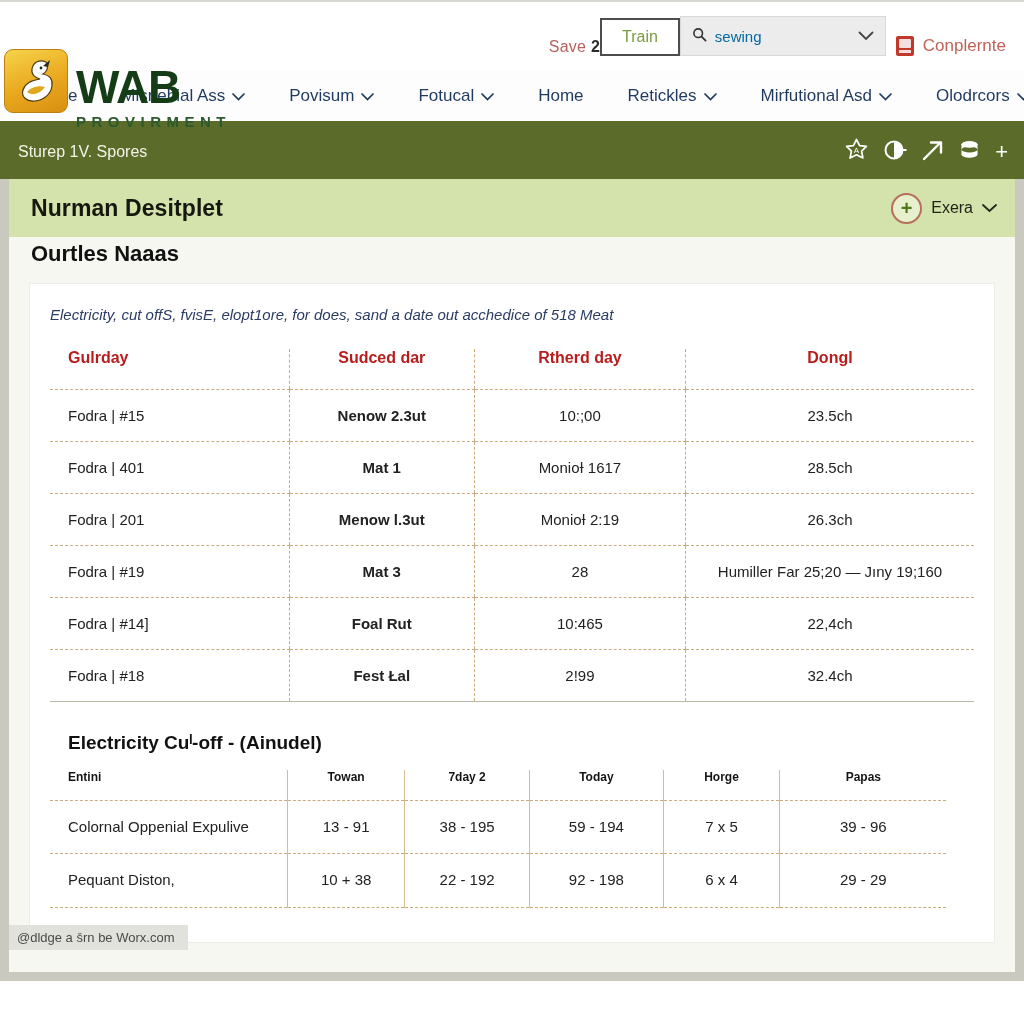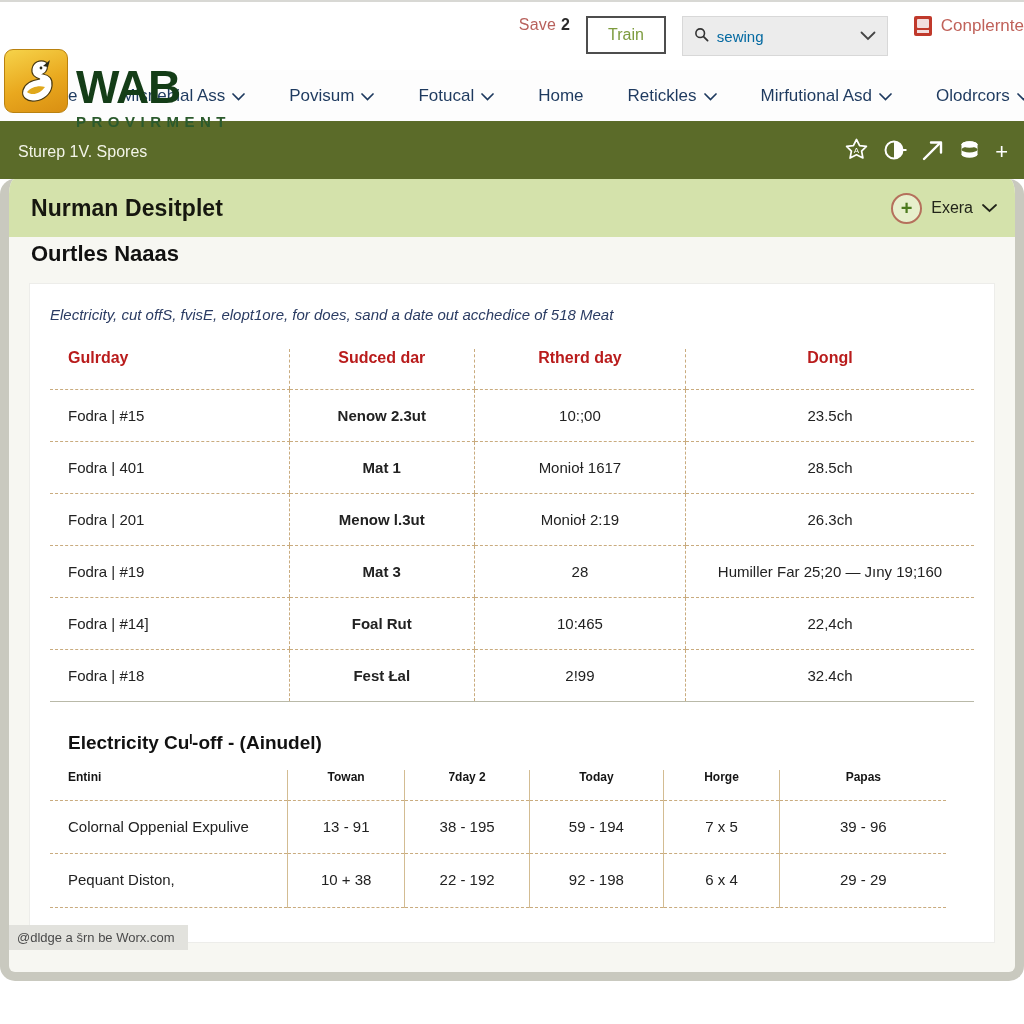--- a/index.html
+++ b/index.html
@@ -30,22 +30,22 @@
     background: #ffffff;
     border-top: 2px solid #d8d8d4;
     display: flex;
     align-items: flex-start;
     justify-content: flex-end;
     padding-top: 14px;
     box-sizing: border-box;
   }
   .topbar-inner {
     display: flex;
-    align-items: flex-start;
-    gap: 16px;
+    align-items: flex-end;
+    padding-right: 18px;
   }
   .save-link {
     color: #b8615c;
     font-size: 16px;
     letter-spacing: .2px;
   }
   .save-count {
     color: #2b2b2b;
     font-weight: bold;
     font-size: 16px;
@@ -228,21 +228,20 @@
   
   .content {
     background: #f7f7f2;
     border-left: 9px solid #c9c9bf;
     border-right: 9px solid #c9c9bf;
     border-bottom: 9px solid #c9c9bf;
     height: 802px;
     box-sizing: border-box;
     position: relative;
     overflow: hidden;
-    border-radius: 15px;
   }
   .greenband {
     background: #d4e2ab;
     height: 58px;
     display: flex;
     align-items: center;
     padding: 0 18px 0 22px;
     box-sizing: border-box;
   }
   .greenband h1 {

